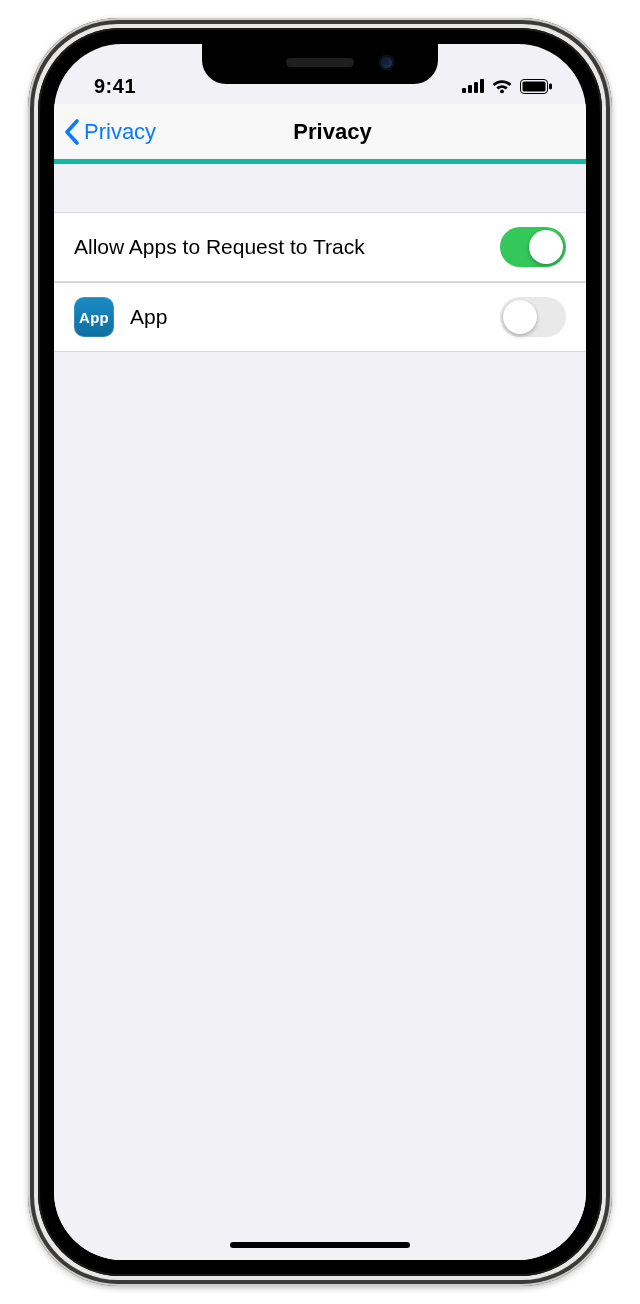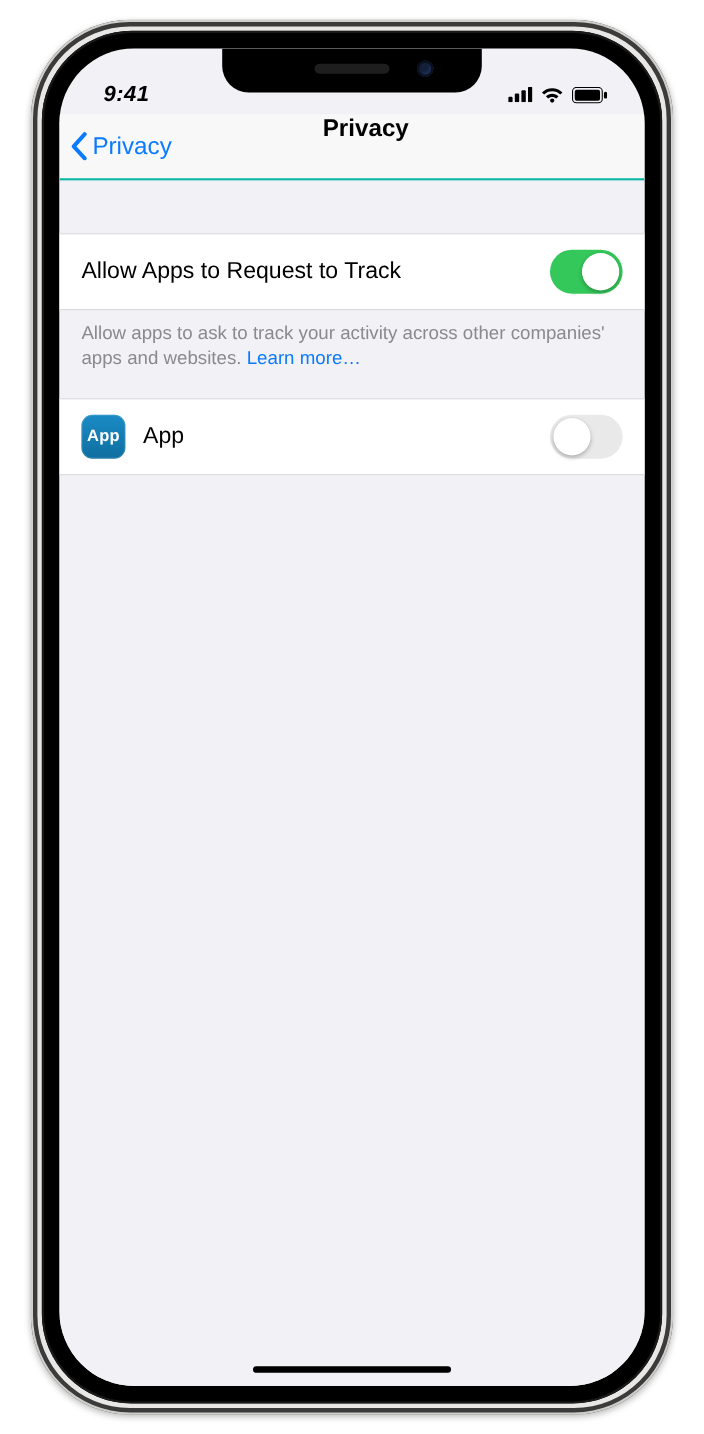--- a/index.html
+++ b/index.html
@@ -36,29 +36,29 @@
     .notch {
       position:absolute; top:0; left:50%; transform:translateX(-50%);
       width:236px; height:40px; background:#000;
       border-bottom-left-radius:24px; border-bottom-right-radius:24px;
       z-index:5;
     }
     .speaker { position:absolute; top:14px; left:50%; transform:translateX(-50%); width:68px; height:9px; background:#1e1e1e; border-radius:5px; }
     .cam { position:absolute; top:11px; right:44px; width:15px; height:15px; border-radius:50%; background:#14203a; box-shadow:inset 0 0 0 2px #0b0f1a, inset -2px -2px 4px #243a6d; }
 
     
-    .statusbar { position:absolute; top:0; left:0; right:0; height:60px; z-index:4; display:flex; align-items:center; justify-content:space-between; padding:24px 34px 0 40px; font-weight:600; color:#000;font-style:italic; }
+    .statusbar { position:absolute; top:0; left:0; right:0; height:60px; z-index:4; display:flex; align-items:center; justify-content:space-between; padding:24px 34px 0 40px; font-weight:600; color:#000; }
     .status-time { font-size:20px; letter-spacing:0.5px; }
     .status-right { display:flex; align-items:center; gap:7px; }
 
     
     .navbar {
       position:absolute; top:60px; left:0; right:0; height:60px;
-      background:#f8f8f9; border-bottom:2px solid #14b8a6;
-      display:flex; align-items:flex-start; z-index:3;padding-left:25px;
+      background:#f8f8f9; border-bottom:5px solid #14b8a6;
+      display:flex; align-items:center; z-index:3;padding-left:25px;
     }
     .back { position:absolute; left:10px; top:0; bottom:0; display:flex; align-items:center; gap:4px; color:#0a7aff; font-size:22px; cursor:pointer; }
     .back-label { font-size:22px; }
     .nav-title { margin:0 auto; font-size:22px; font-weight:600; color:#000; }
 
     
     .content { position:absolute; top:120px; left:0; right:0; bottom:0; background:#f2f1f6; }
 
     .group-spacer { height:48px; }
 
@@ -145,23 +145,20 @@
       <div class="content">
         <div class="group-spacer"></div>
 
         <div class="cell">
           <span class="label">Allow Apps to Request to Track</span>
           <span class="switch" data-on="true">
             <span class="knob"></span>
           </span>
         </div>
 
-        <div class="footer-note">
-          <span>Allow apps to ask to track your activity across other companies' apps and websites. </span><span class="link">Learn more…</span>
-        </div>
 
         <div class="cell">
           <span class="app-icon">App</span>
           <span class="label">App</span>
           <span class="switch" data-on="false">
             <span class="knob"></span>
           </span>
         </div>
 
       </div>

